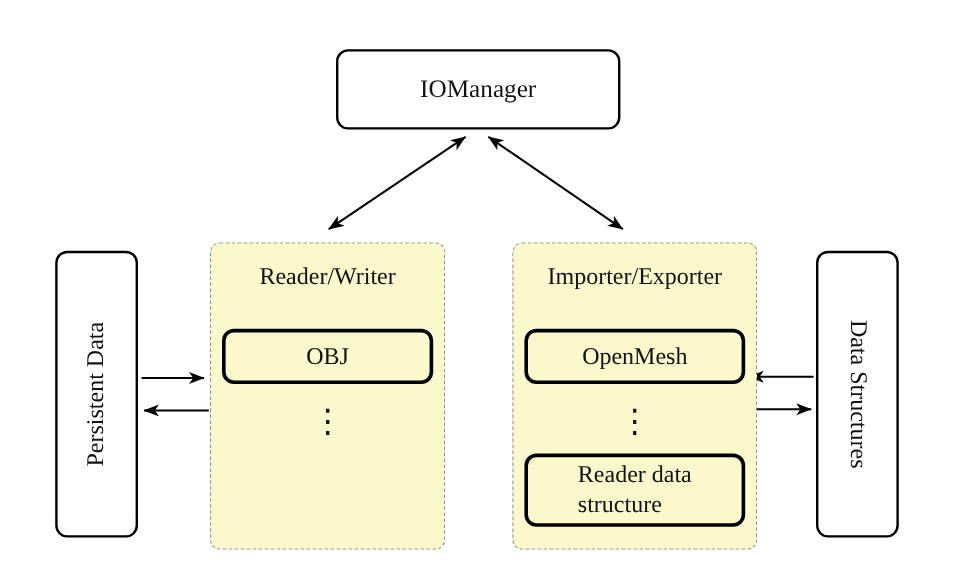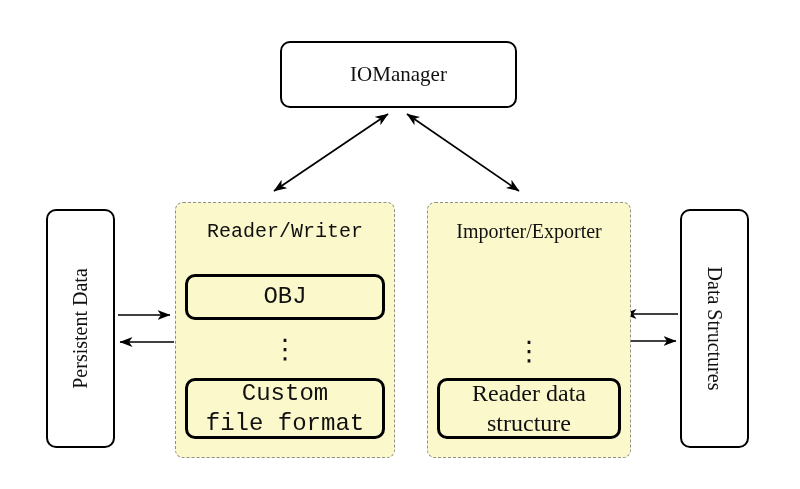--- a/index.html
+++ b/index.html
@@ -60,40 +60,40 @@
   .vtext.up   { transform: rotate(-90deg); }
   .vtext.down { transform: rotate(90deg); }
   .container {
     position: absolute;
     top: 202px;
     height: 256px;
     background: var(--container-fill);
     border: 1.5px dashed var(--container-border);
     border-radius: 8px;
   }
-  .container.left  { left: 175px; width: 220px; font-family: Liberation Mono, monospace; }
+  .container.left  { left: 175px; width: 196px; }
   .container.right { left: 427px; width: 204px; }
   .ctitle {
     position: absolute;
     top: 17px;
     left: 0; right: 0;
     text-align: center;
     font-size: 20px;
   }
   .inner-box {
     position: absolute;
     left: 9px; right: 9px;
     background: var(--container-fill);
     border: 3px solid var(--box-border);
     border-radius: 10px;
     display: flex;
     align-items: center;
     justify-content: center;
-    text-align: center;
-    font-size: 24px;
+    text-align: left;
+    font-size: 20px;
     line-height: 1.22;
     white-space: pre-line;
   }
   .inner-top    { top: 71px;  height: 46px; }
   .inner-bottom { top: 175px; height: 61px; }
   .dots {
     position: absolute;
     left: 0; right: 0;
     top: 130px;
     height: 40px;
@@ -131,24 +131,23 @@
   </div>
 
   <div class="vbox datastruct">
     <span class="vtext down">Data Structures</span>
   </div>
 
   <div class="container left">
     <div class="ctitle">Reader/Writer</div>
     <div class="inner-box inner-top">OBJ</div>
     <div class="dots">⋮</div>
-    <div class="inner-box inner-bottom">Custom
-file format</div>
   </div>
 
   <div class="container right">
     <div class="ctitle">Importer/Exporter</div>
+    <div class="inner-box inner-top">OpenMesh</div>
     <div class="dots">⋮</div>
     <div class="inner-box inner-bottom">Reader data
 structure</div>
   </div>
 
 </div>
 
 </body></html>

